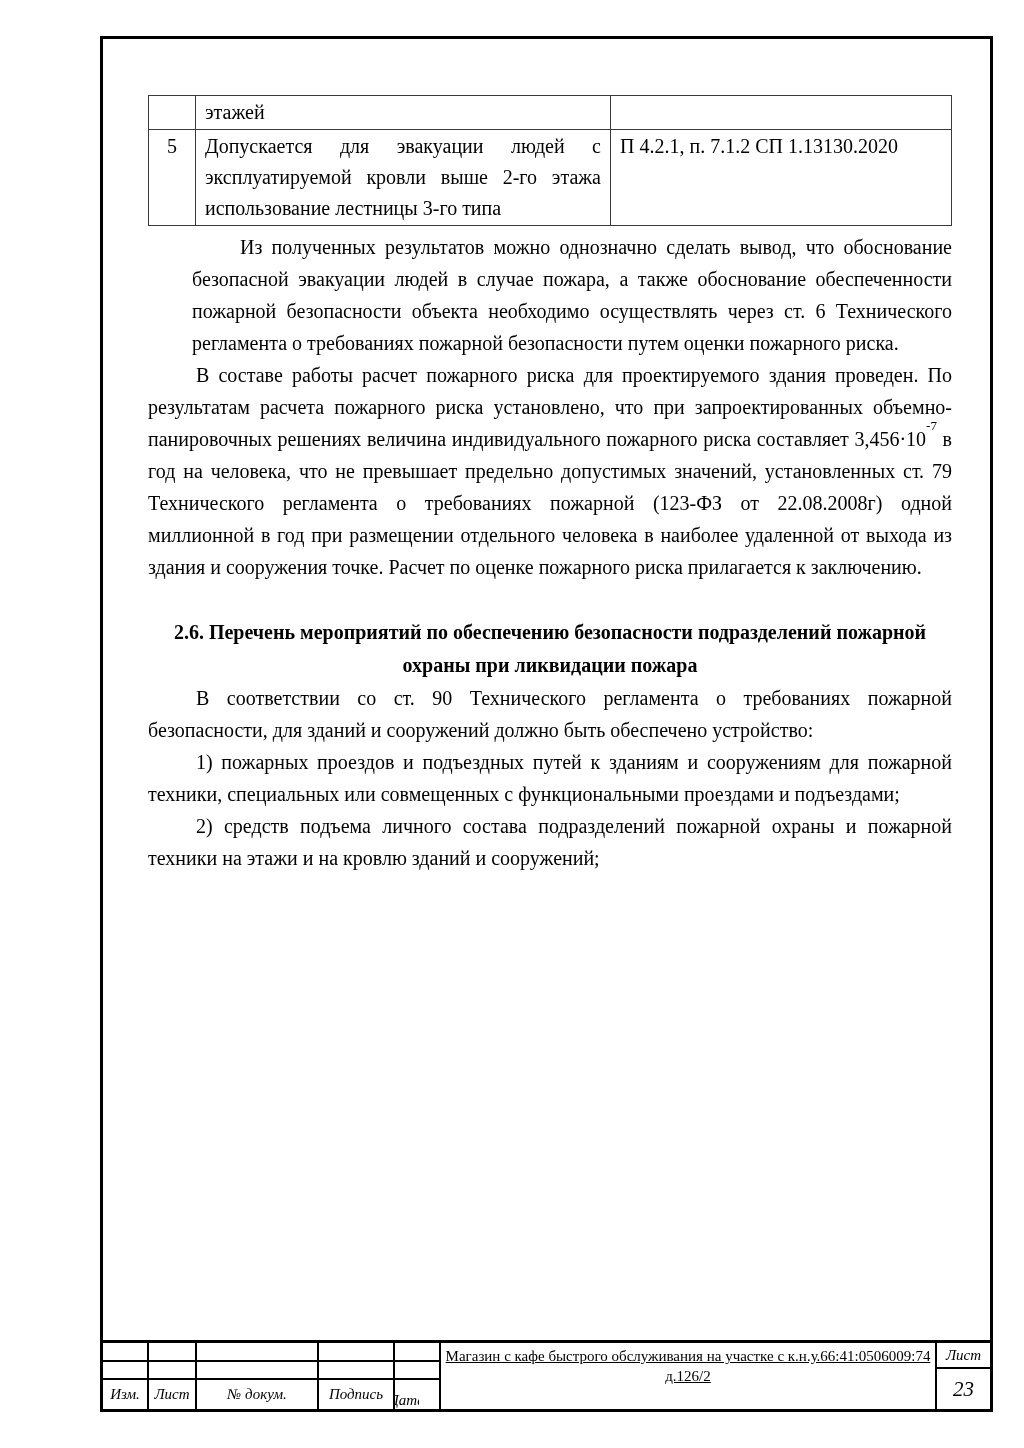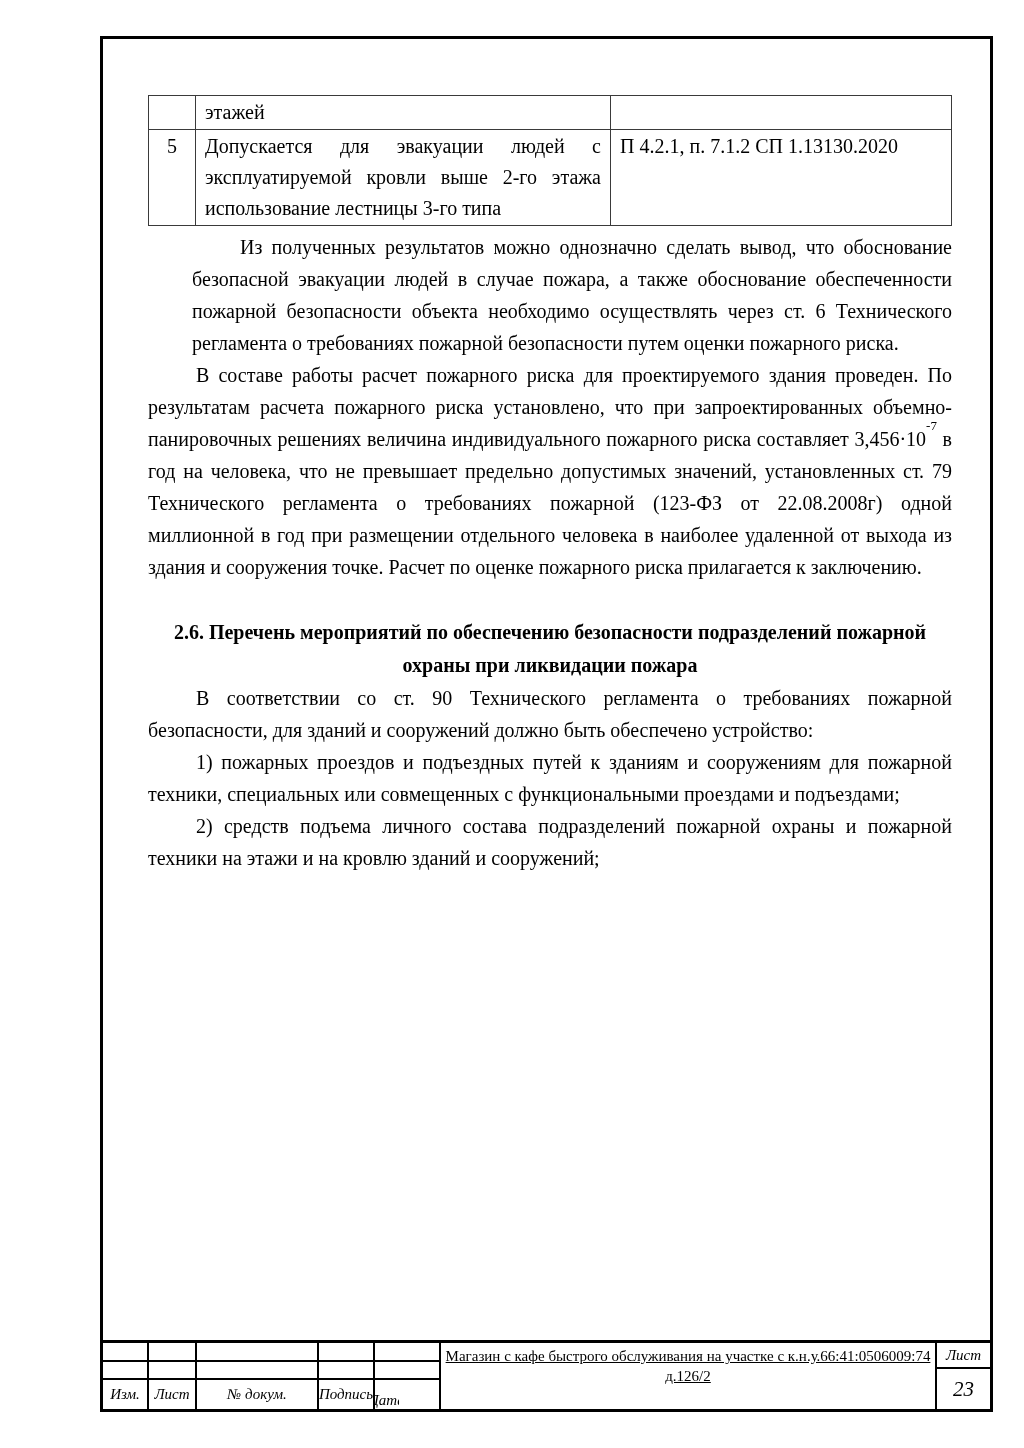--- a/index.html
+++ b/index.html
@@ -78,21 +78,21 @@
     box-sizing:border-box;
     border-right:2px solid #000;
     display:flex; align-items:center; justify-content:center;
     font-style:italic;
     font-size:15px;
     white-space:nowrap;
     overflow:hidden;
   }
   .stamp-cell:last-child { border-right:none; }
   .c1 { width:46px; } .c2 { width:48px; } .c3 { width:122px; }
-  .c4 { width:56px; } .c5 { width:24px;margin-top:12px; }
+  .c4 { width:76px; } .c5 { width:24px;margin-top:12px; }
   .stamp-title {
     flex:1;
     text-align:center;
     font-size:15px;
     line-height:20px;
     padding:3px 4px 0 4px;
     box-sizing:border-box;
     overflow:hidden;
     text-decoration:underline;
   }

